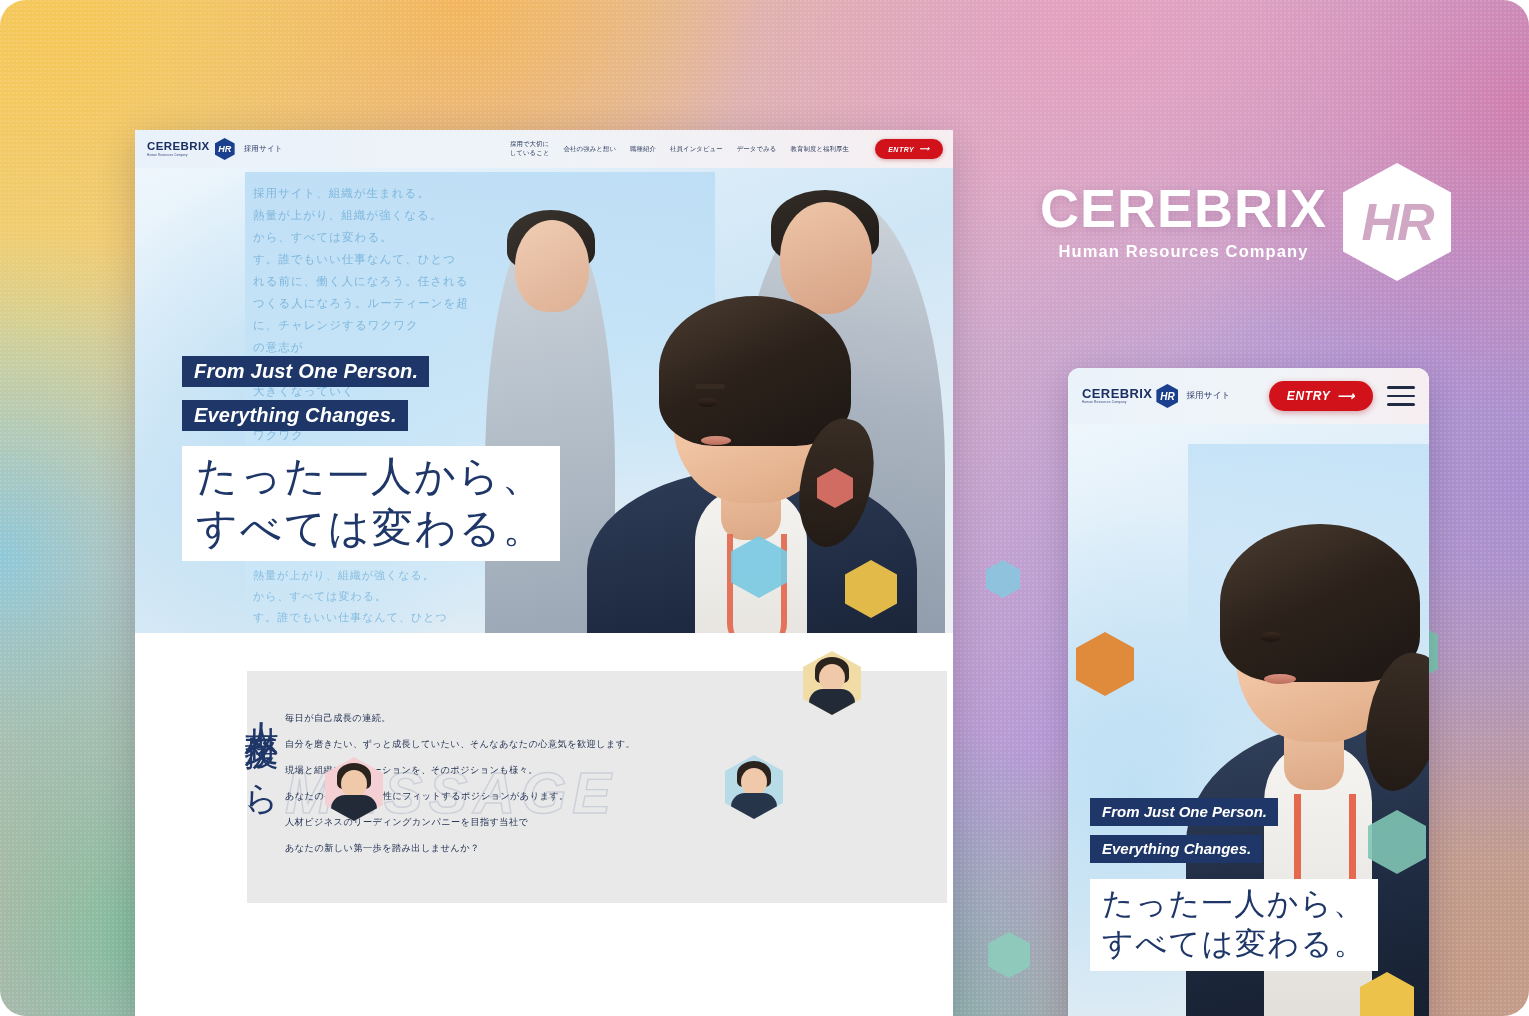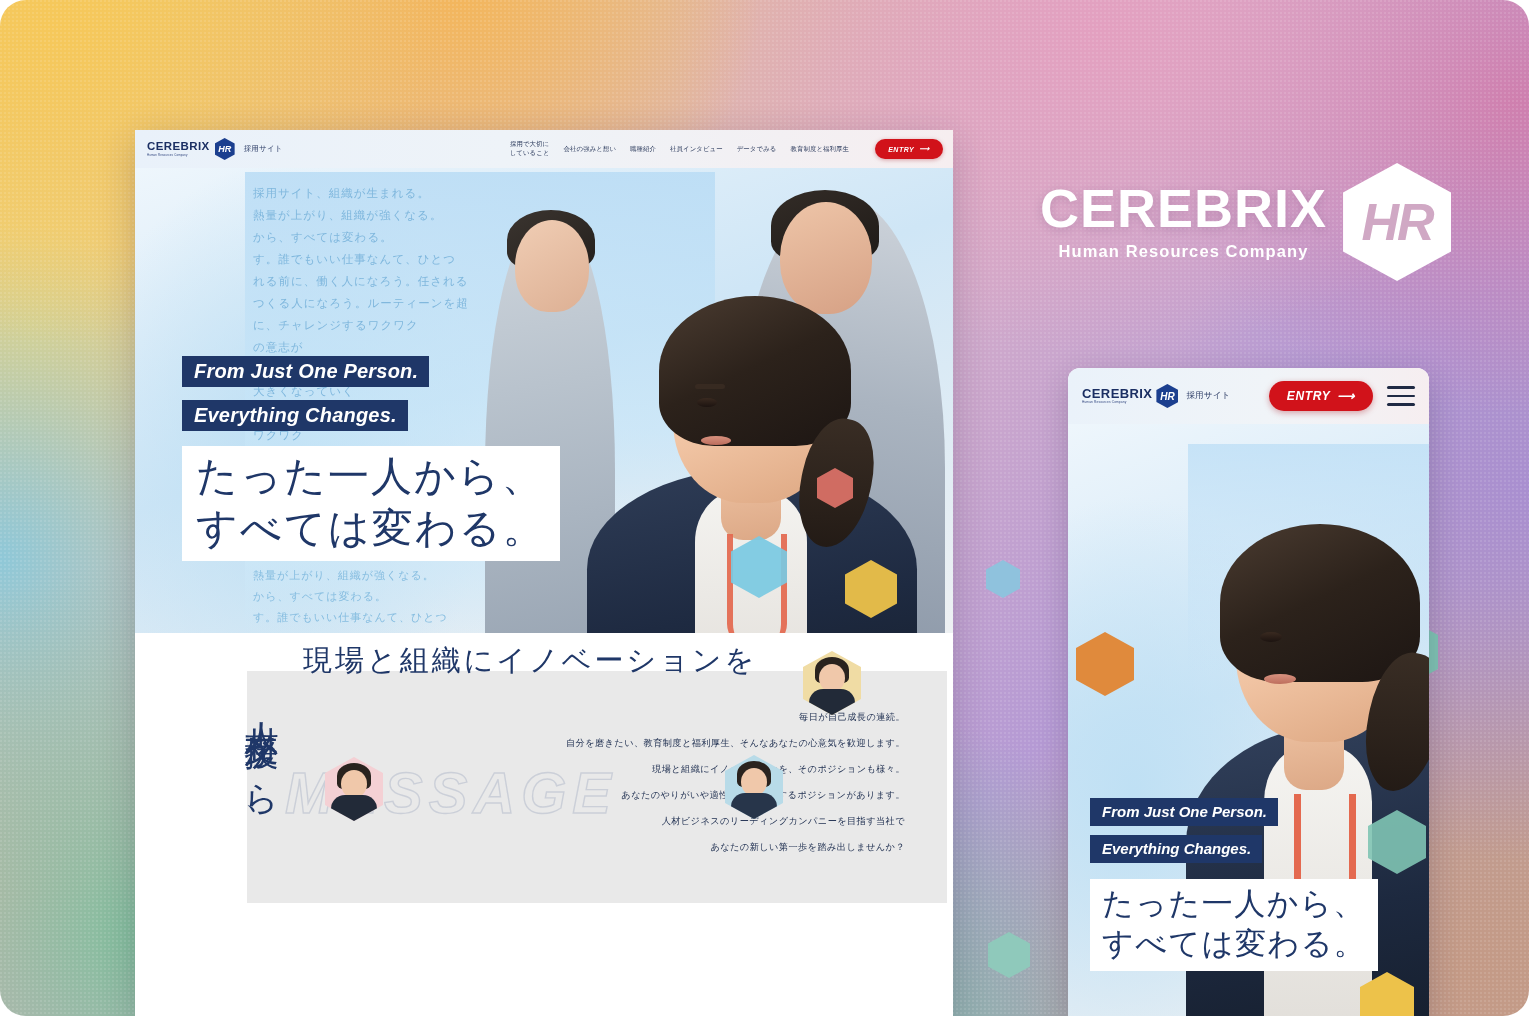--- a/index.html
+++ b/index.html
@@ -201,22 +201,22 @@
     color: transparent; -webkit-text-stroke: 1.4px rgba(150,160,185,.35);
     font-family: "Liberation Sans", sans-serif; font-style: italic;
   }
   .msg-title {
     position:absolute; left: 168px; top: 8px;
     font-family:"DejaVu Serif","Liberation Serif",serif;
     font-size: 29px; letter-spacing: 3px; color:#1f3768; white-space:nowrap;
   }
   .msg-body {
     position:absolute; left: 150px; top: 72px; width: 620px;
-    text-align:right; color:#223253;
-    font-family:Liberation Mono, monospace;
+    text-align:left; color:#223253;
+    font-family:Liberation Sans, sans-serif;
     font-size: 9.2px; line-height: 26px; letter-spacing: .4px;
   }
   .msg-vert {
     position:absolute; left: 104px; top: 62px;
     writing-mode: vertical-rl; text-orientation: upright;
     font-family:"DejaVu Serif","Liberation Serif",serif;
     font-size: 34px; letter-spacing: 5px; color:#1f3768;
   }
   .msg-bottom {
     position:absolute; left: 150px; top: 298px;
@@ -398,25 +398,24 @@
     <div class="hero-band band2">Everything Changes.</div>
     <div class="hero-jp-wrap">
       <div class="hero-jp">たった一人から、
 すべては変わる。</div>
     </div>
   </div>
 
   <div class="dmsg">
     <div class="msg-plate"></div>
     <div class="msg-watermark">MESSAGE</div>
-    <div class="msg-title">現場と組織にイノベーションを</div>
 
     <div class="msg-body">
       <div>毎日が自己成長の連続。</div>
-      <div>自分を磨きたい、教育制度と福利厚生、そんなあなたの心意気を歓迎します。</div>
+      <div>自分を磨きたい、ずっと成長していたい、そんなあなたの心意気を歓迎します。</div>
       <div>現場と組織にイノベーションを、そのポジションも様々。</div>
       <div>あなたのやりがいや適性にフィットするポジションがあります。</div>
       <div>人材ビジネスのリーディングカンパニーを目指す当社で</div>
       <div>あなたの新しい第一歩を踏み出しませんか？</div>
     </div>
 
     <div class="msg-vert">人材支援から、</div>
 
     <div class="hexface" style="left:668px; top:18px;">
       <div class="fbg" style="background:#f0dca4;"></div>

